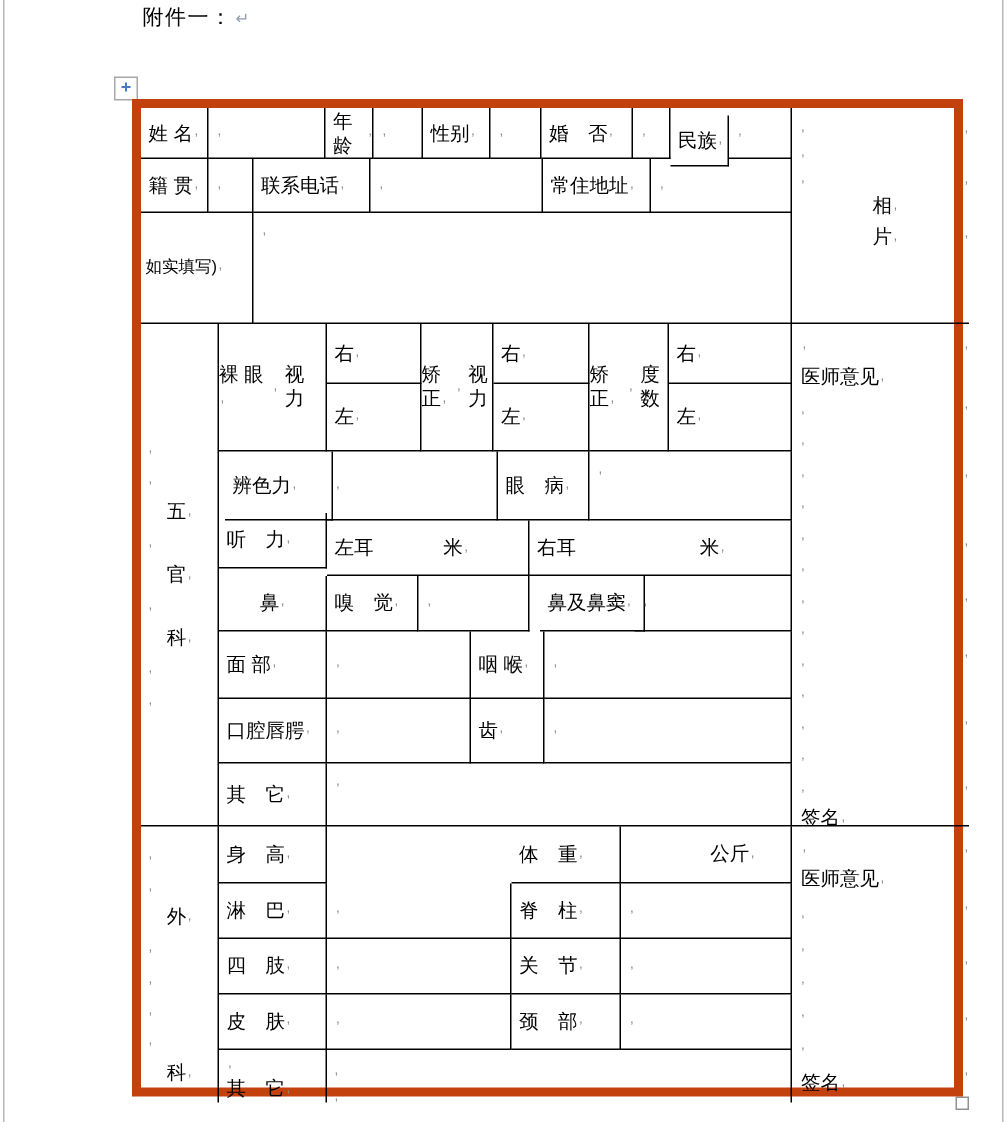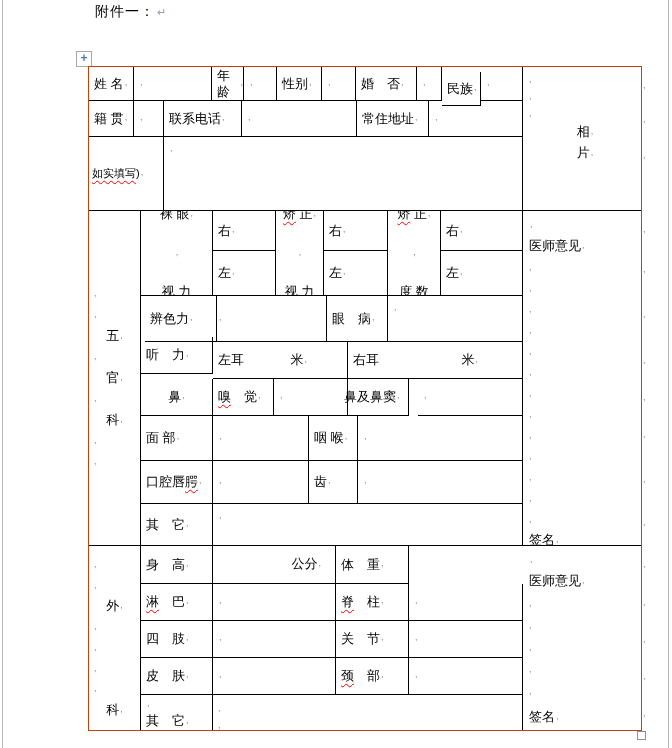--- a/index.html
+++ b/index.html
@@ -9,31 +9,31 @@
   
   #attachment{position:absolute;left:95px;top:3px;font-size:14px;letter-spacing:1px;}
   #doc-title{position:absolute;left:88px;top:27px;width:552px;text-align:center;
     font-size:22px;font-weight:bold;letter-spacing:1px;}
   .pmark{color:#8fa0b0;font-size:11px;font-weight:normal;margin-left:2px;}
   
   #move-handle{position:absolute;left:76px;top:51px;width:14px;height:14px;border:1px solid #a8a8a8;
     background:#fdfdfd;color:#4a79c0;font-size:12px;font-weight:bold;line-height:13px;text-align:center;}
   #resize-handle{position:absolute;left:637px;top:731px;width:7px;height:7px;border:1px solid #909090;background:#fff;}
   
-  #form-table{position:absolute;left:88px;top:66px;width:554px;height:665px;border:1px solid #c2410c;box-sizing:border-box;}
+  #form-table{position:absolute;left:88px;top:66px;width:554px;height:665px;border:6px solid #c2410c;box-sizing:border-box;}
   .cell{position:absolute;border-right:1px solid #000;border-bottom:1px solid #000;box-sizing:border-box;
     display:flex;align-items:center;padding-left:5px;font-size:13px;line-height:16px;overflow:hidden;}
   .nr{border-right:none;}
   .nb{border-bottom:none;}
   .top{align-items:flex-start;padding-top:5px;}
   .ctr{justify-content:center;padding-left:0;}
   .m{color:#8a8a8a;font-size:9px;display:inline-block;transform:translateY(-2px);margin-left:1px;}
-  .wavy{text-decoration:underline;text-decoration-style:wavy;text-decoration-color:#f00;
+  .wavy{text-decoration-style:wavy;text-decoration-color:#f00;
     text-decoration-thickness:1px;text-underline-offset:3px;}
-  .vstack{flex-direction:column;justify-content:center;align-items:center;padding:0;gap:22px;}
+  .vstack{flex-direction:row;justify-content:center;align-items:center;padding:0;gap:5px;}
   .fillmarks{white-space:pre-line;color:#8a8a8a;font-size:9px;}
   
   .doc-col{flex-direction:column;align-items:flex-start;justify-content:flex-start;padding:4px 0 2px 6px;line-height:19px;}
   .doc-col .fillmarks{flex:1;line-height:21px;}
   .doc-col-short .fillmarks{line-height:22px;}
   .photo-col{flex-direction:column;align-items:stretch;justify-content:flex-start;padding:4px 0 0 6px;line-height:19px;}
   .photo-col .fillmarks{line-height:17px;}
   .photo-col .cline{text-align:center;}
   
   .sec-col{flex-direction:column;align-items:center;justify-content:center;padding:0;gap:6px;line-height:14px;}
@@ -240,21 +240,21 @@
         <span class="m">,</span>
       </div>
     <div class="cell" style="left:124px;top:312px;width:61px;height:37px">
         <span class="wavy">嗅</span>
         <span>　觉</span>
         <span class="m">,</span>
       </div>
     <div class="cell" style="left:185px;top:312px;width:74px;height:37px">
         <span class="m">,</span>
       </div>
-    <div class="cell" style="left:250px;top:312px;width:70px;height:37px">
+    <div class="cell" style="left:266px;top:312px;width:70px;height:37px">
         <span>鼻及鼻窦</span>
         <span class="m">,</span>
       </div>
     <div class="cell" style="left:329px;top:312px;width:105px;height:37px">
         <span class="m">,</span>
       </div>
 
     <div class="cell" style="left:52px;top:349px;width:72px;height:45px">
         <span>面  部</span>
         <span class="m">,</span>
@@ -313,26 +313,26 @@
 ,
 ,
 ,</div>
       <div><span>签名</span><span class="m">,</span></div>
     </div>
 
     <div class="cell" style="left:52px;top:479px;width:72px;height:38px">
         <span>身　高</span>
         <span class="m">,</span>
       </div>
-    <div class="cell" style="left:124px;top:479px;width:123px;height:38px;padding-right:14px">
-        <span class="unit-r"><span>公分</span><span class="m">,</span></span>
-      </div>
     <div class="cell" style="left:247px;top:479px;width:73px;height:38px">
         <span>体　重</span>
         <span class="m">,</span>
+      </div>
+    <div class="cell" style="left:320px;top:479px;width:114px;height:38px;padding-right:24px">
+        <span class="unit-r"><span>公斤</span><span class="m">,</span></span>
       </div>
 
     <div class="cell" style="left:52px;top:517px;width:72px;height:37px">
         <span class="wavy">淋</span>
         <span>　巴</span>
         <span class="m">,</span>
       </div>
     <div class="cell" style="left:124px;top:517px;width:123px;height:37px">
         <span class="m">,</span>
       </div>

